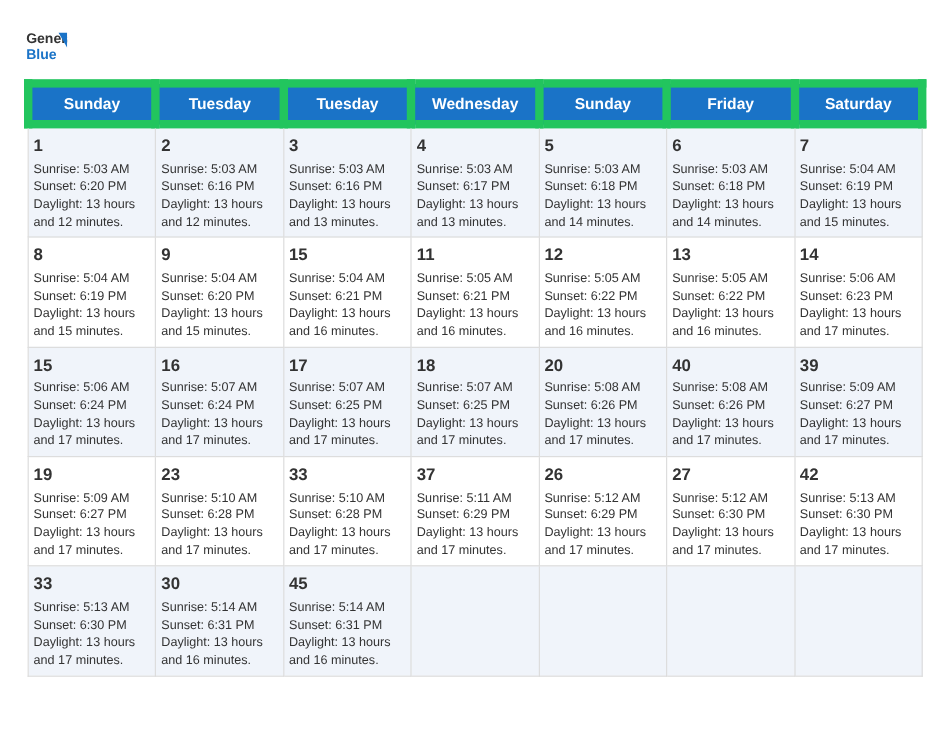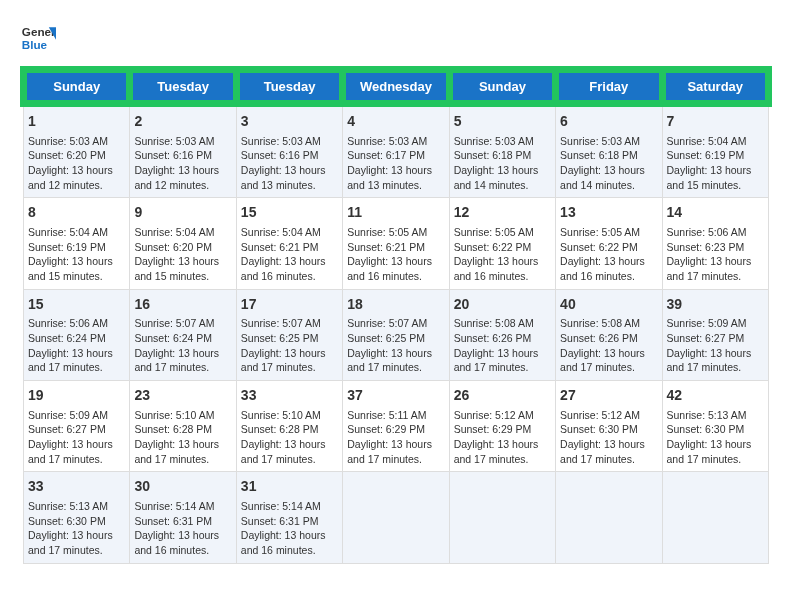--- a/index.html
+++ b/index.html
@@ -141,20 +141,20 @@
         <td><span class="day-number">23</span><span>Sunrise: 5:10 AM</span><br><span>Sunset: 6:28 PM</span><br><span>Daylight: 13 hours</span><br><span>and 17 minutes.</span></td>
         <td><span class="day-number">33</span><span>Sunrise: 5:10 AM</span><br><span>Sunset: 6:28 PM</span><br><span>Daylight: 13 hours</span><br><span>and 17 minutes.</span></td>
         <td><span class="day-number">37</span><span>Sunrise: 5:11 AM</span><br><span>Sunset: 6:29 PM</span><br><span>Daylight: 13 hours</span><br><span>and 17 minutes.</span></td>
         <td><span class="day-number">26</span><span>Sunrise: 5:12 AM</span><br><span>Sunset: 6:29 PM</span><br><span>Daylight: 13 hours</span><br><span>and 17 minutes.</span></td>
         <td><span class="day-number">27</span><span>Sunrise: 5:12 AM</span><br><span>Sunset: 6:30 PM</span><br><span>Daylight: 13 hours</span><br><span>and 17 minutes.</span></td>
         <td><span class="day-number">42</span><span>Sunrise: 5:13 AM</span><br><span>Sunset: 6:30 PM</span><br><span>Daylight: 13 hours</span><br><span>and 17 minutes.</span></td>
       </tr>
       <tr>
         <td><span class="day-number">33</span><span>Sunrise: 5:13 AM</span><br><span>Sunset: 6:30 PM</span><br><span>Daylight: 13 hours</span><br><span>and 17 minutes.</span></td>
         <td><span class="day-number">30</span><span>Sunrise: 5:14 AM</span><br><span>Sunset: 6:31 PM</span><br><span>Daylight: 13 hours</span><br><span>and 16 minutes.</span></td>
-        <td><span class="day-number">31</span><span>Sunrise: 5:14 AM</span><br><span>Sunset: 6:31 PM</span><br><span>Daylight: 13 hours</span><br><span>and 16 minutes.</span></td>
+        <td><span class="day-number">45</span><span>Sunrise: 5:14 AM</span><br><span>Sunset: 6:31 PM</span><br><span>Daylight: 13 hours</span><br><span>and 16 minutes.</span></td>
         <td class="empty-cell"></td>
         <td class="empty-cell"></td>
         <td class="empty-cell"></td>
         <td class="empty-cell"></td>
       </tr>
     </tbody>
 </table>
 
 </body></html>

